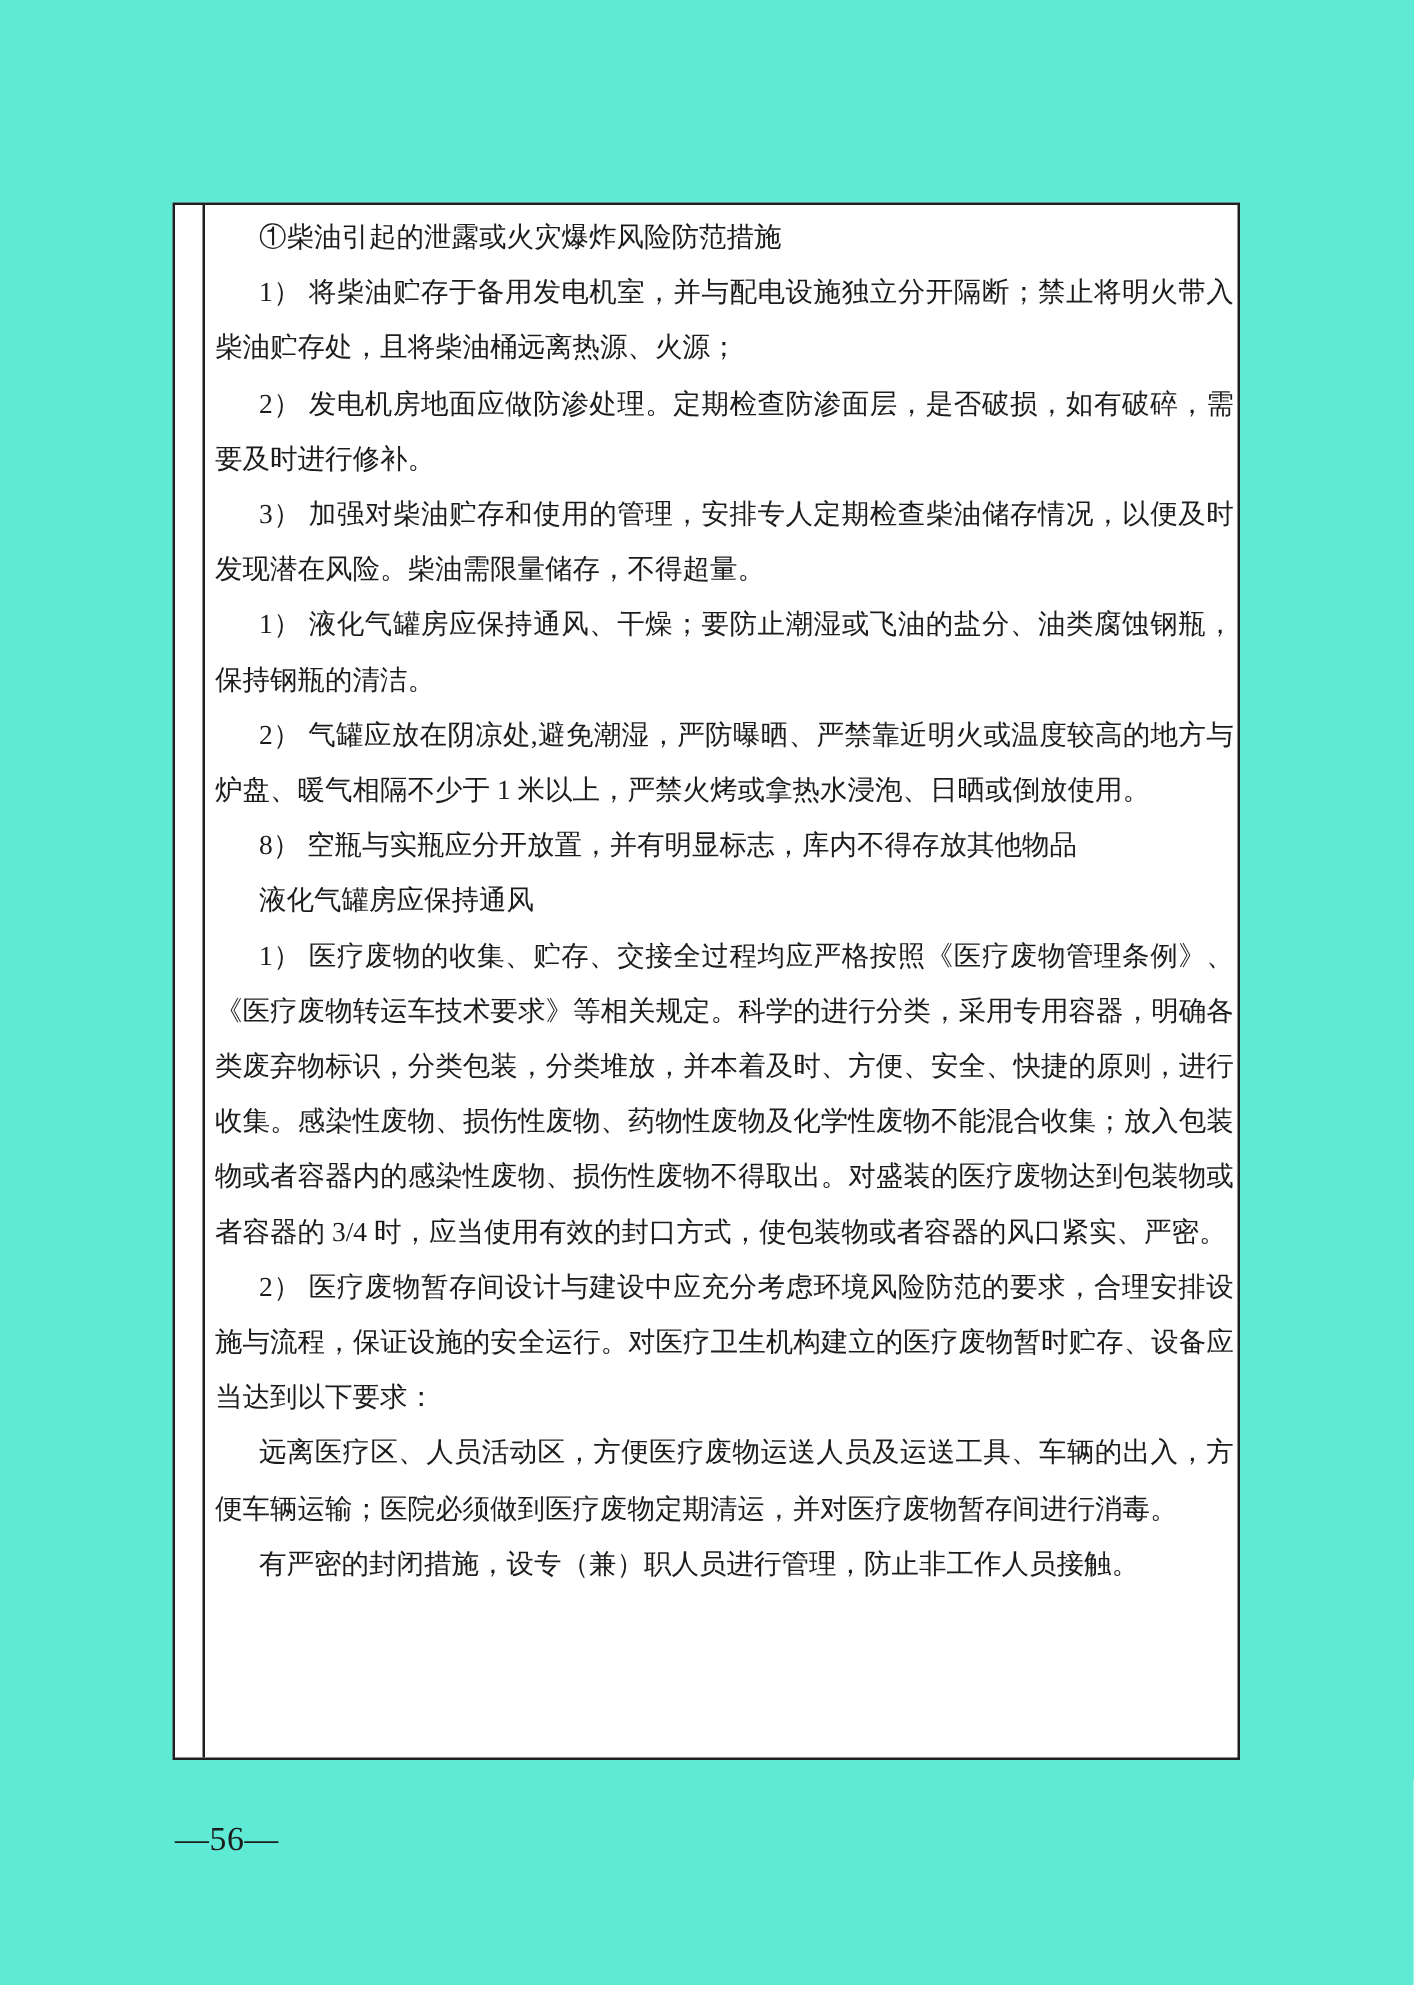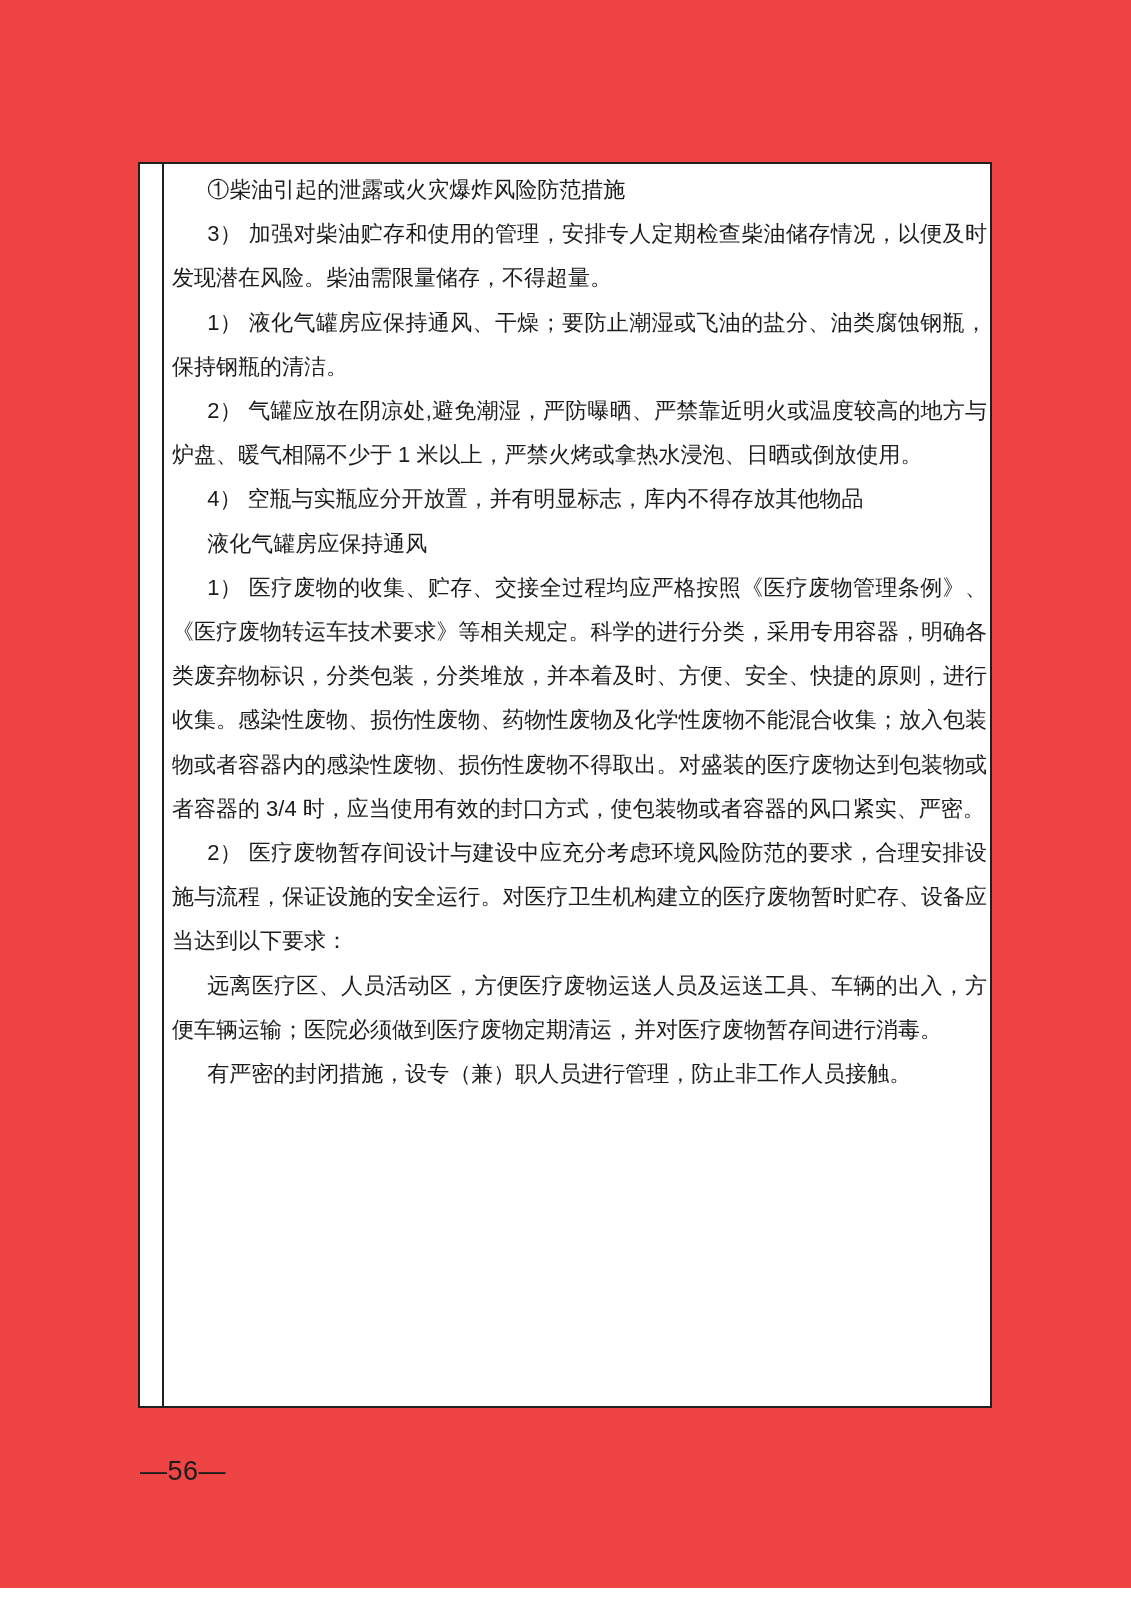--- a/index.html
+++ b/index.html
@@ -4,22 +4,22 @@
 <style>
   html, body {
     margin: 0;
     padding: 0;
     background: #ffffff;
   }
   .page {
     position: relative;
     width: 1131px;
     height: 1588px;
-    background: #ef4444;
-    font-family: Liberation Sans, sans-serif;
+    background: #5eead4;
+    font-family: Liberation Serif, serif;
     color: #1c1c1c;
     overflow: hidden;
   }
   .doc-table {
     position: absolute;
     left: 138px;
     top: 162px;
     width: 854px;
     height: 1246px;
     border: 2px solid #1f1f1f;
@@ -56,24 +56,26 @@
   }
 </style>
 </head>
 <body>
 
 <div class="page">
   <div class="doc-table">
     <div class="spacer-cell"></div>
     <div class="content-cell" id="paragraph-container">
         <p>①柴油引起的泄露或火灾爆炸风险防范措施</p>
+        <p>1） 将柴油贮存于备用发电机室，并与配电设施独立分开隔断；禁止将明火带入柴油贮存处，且将柴油桶远离热源、火源；</p>
+        <p>2） 发电机房地面应做防渗处理。定期检查防渗面层，是否破损，如有破碎，需要及时进行修补。</p>
         <p>3） 加强对柴油贮存和使用的管理，安排专人定期检查柴油储存情况，以便及时发现潜在风险。柴油需限量储存，不得超量。</p>
         <p>1） 液化气罐房应保持通风、干燥；要防止潮湿或飞油的盐分、油类腐蚀钢瓶，保持钢瓶的清洁。</p>
         <p>2） 气罐应放在阴凉处,避免潮湿，严防曝晒、严禁靠近明火或温度较高的地方与炉盘、暖气相隔不少于 1 米以上，严禁火烤或拿热水浸泡、日晒或倒放使用。</p>
-        <p>4） 空瓶与实瓶应分开放置，并有明显标志，库内不得存放其他物品</p>
+        <p>8） 空瓶与实瓶应分开放置，并有明显标志，库内不得存放其他物品</p>
         <p>液化气罐房应保持通风</p>
         <p>1） 医疗废物的收集、贮存、交接全过程均应严格按照《医疗废物管理条例》、《医疗废物转运车技术要求》等相关规定。科学的进行分类，采用专用容器，明确各类废弃物标识，分类包装，分类堆放，并本着及时、方便、安全、快捷的原则，进行收集。感染性废物、损伤性废物、药物性废物及化学性废物不能混合收集；放入包装物或者容器内的感染性废物、损伤性废物不得取出。对盛装的医疗废物达到包装物或者容器的 3/4 时，应当使用有效的封口方式，使包装物或者容器的风口紧实、严密。</p>
         <p>2） 医疗废物暂存间设计与建设中应充分考虑环境风险防范的要求，合理安排设施与流程，保证设施的安全运行。对医疗卫生机构建立的医疗废物暂时贮存、设备应当达到以下要求：</p>
         <p>远离医疗区、人员活动区，方便医疗废物运送人员及运送工具、车辆的出入，方便车辆运输；医院必须做到医疗废物定期清运，并对医疗废物暂存间进行消毒。</p>
         <p>有严密的封闭措施，设专（兼）职人员进行管理，防止非工作人员接触。</p>
       </div>
   </div>
   <div class="page-number">—56—</div>
 </div>
 

